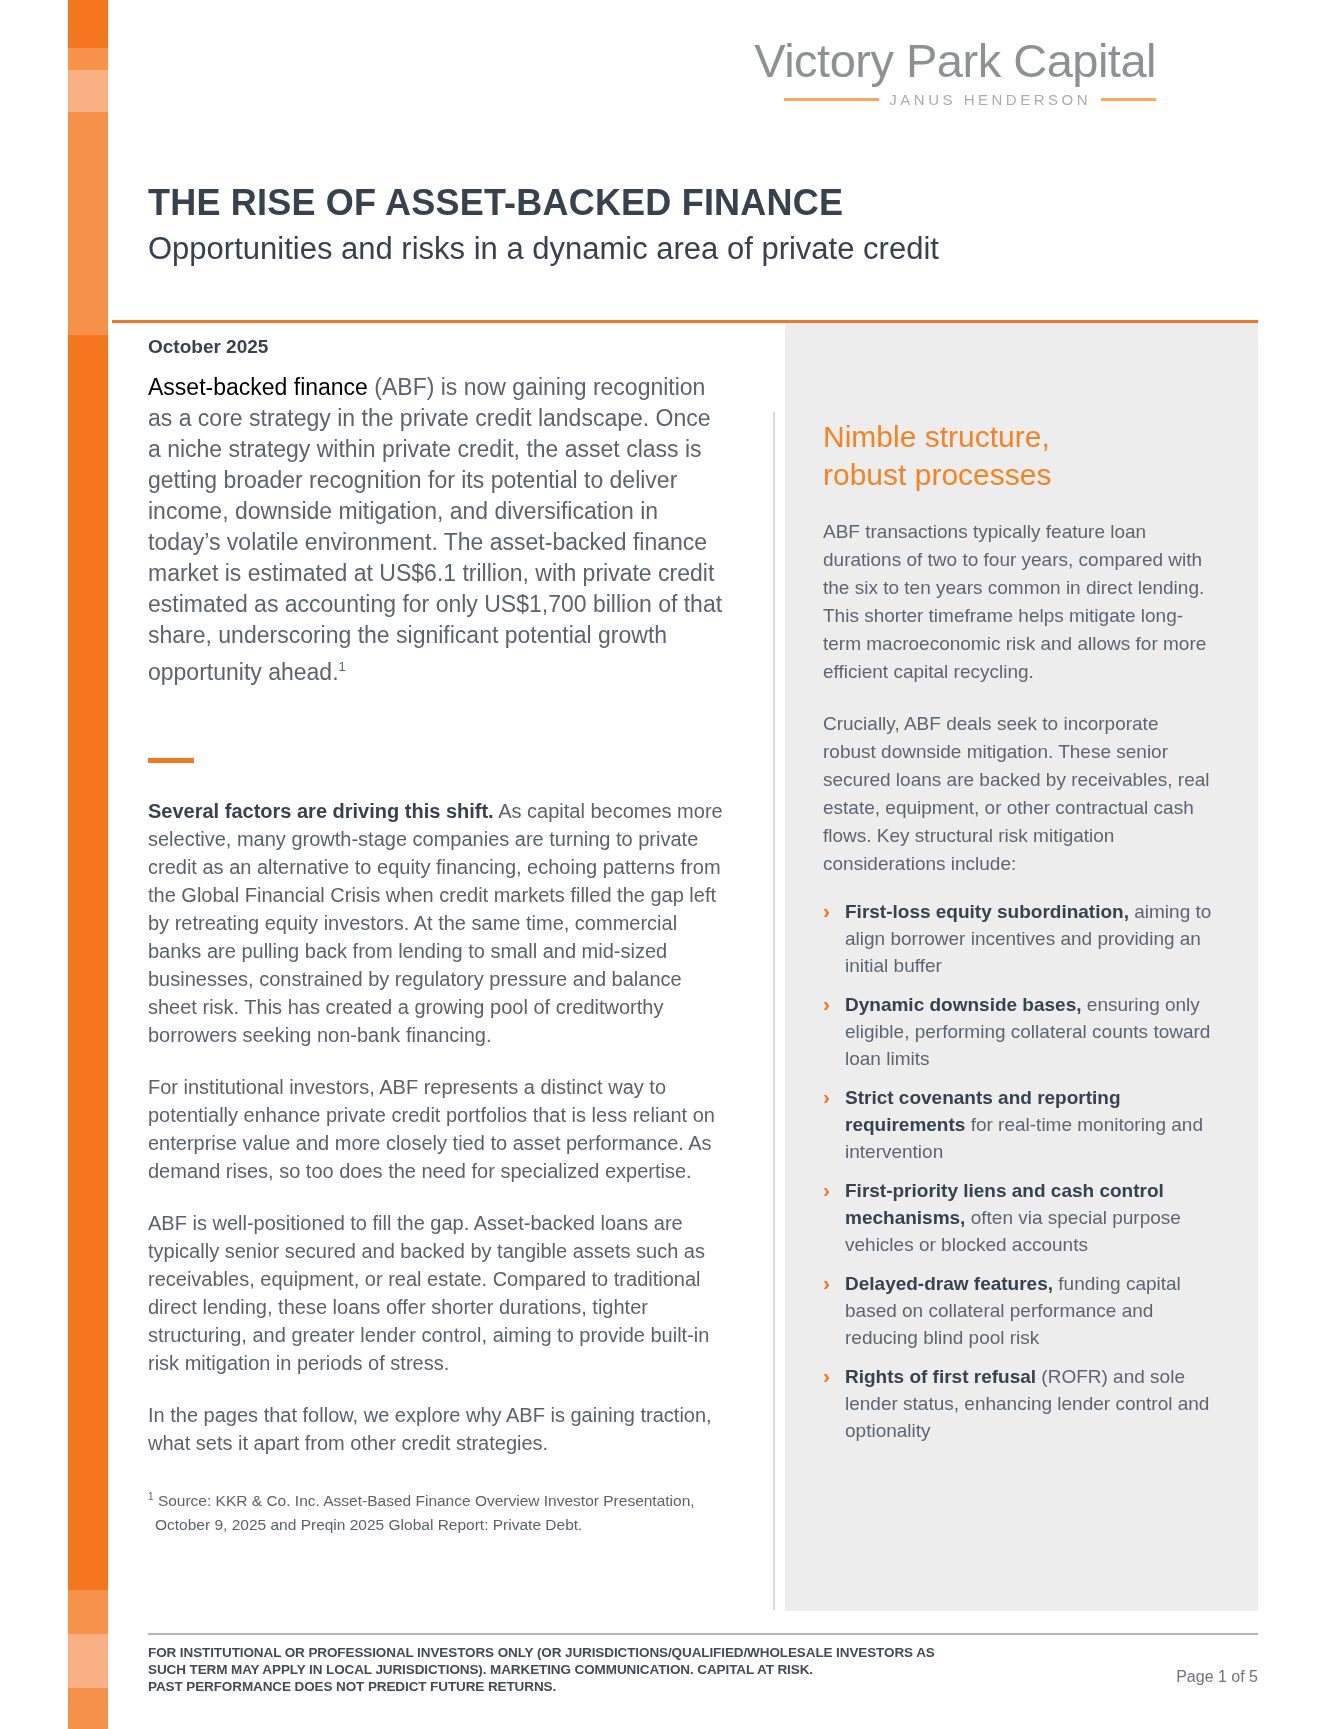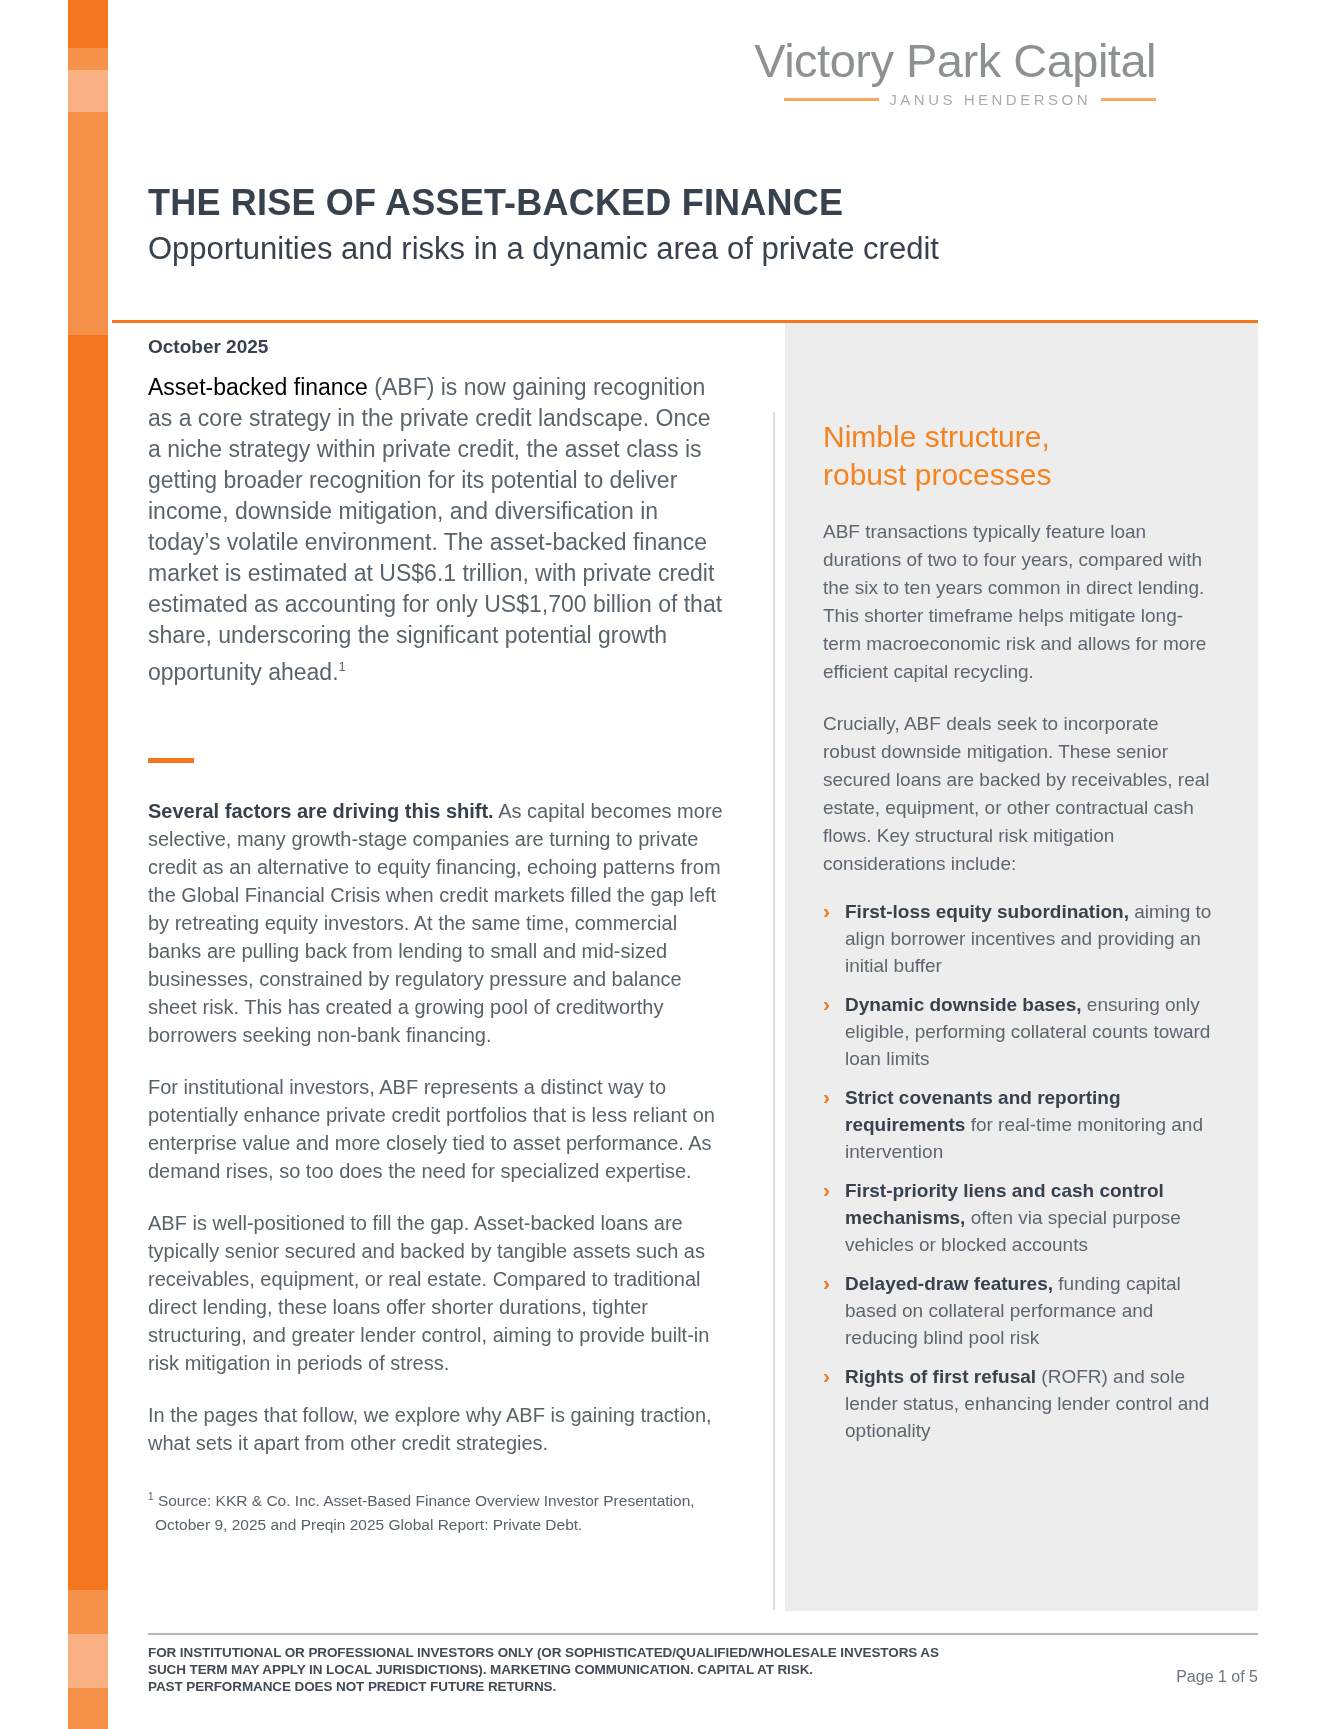--- a/index.html
+++ b/index.html
@@ -139,19 +139,19 @@
     <p class="body-p">In the pages that follow, we explore why ABF is gaining traction, what sets it apart from other credit strategies.</p>
     <div class="footnote">
       <sup>1</sup>
       <span>Source: KKR &amp; Co. Inc. Asset-Based Finance Overview Investor Presentation,</span><br>
       <span class="fn2">October 9, 2025 and Preqin 2025 Global Report: Private Debt.</span>
     </div>
   </div>
 
   <div class="footer-rule"></div>
   <div class="footer-disclaimer">
-    <div>FOR INSTITUTIONAL OR PROFESSIONAL INVESTORS ONLY (OR SOPHISTICATED/QUALIFIED/WHOLESALE INVESTORS AS</div>
+    <div>FOR INSTITUTIONAL OR PROFESSIONAL INVESTORS ONLY (OR JURISDICTIONS/QUALIFIED/WHOLESALE INVESTORS AS</div>
     <div>SUCH TERM MAY APPLY IN LOCAL JURISDICTIONS). MARKETING COMMUNICATION. CAPITAL AT RISK.</div>
     <div>PAST PERFORMANCE DOES NOT PREDICT FUTURE RETURNS.</div>
   </div>
   <div class="page-indicator">Page 1 of 5</div>
 
 </div>
 
 </body></html>

